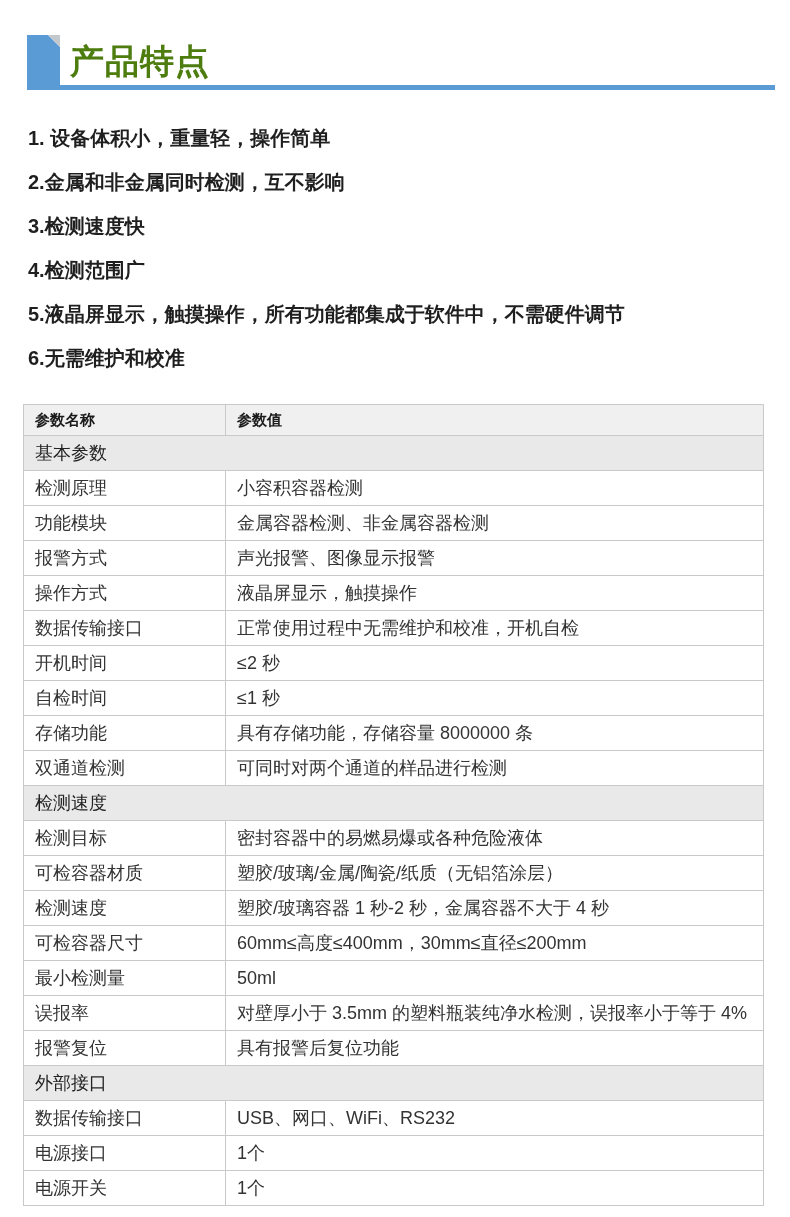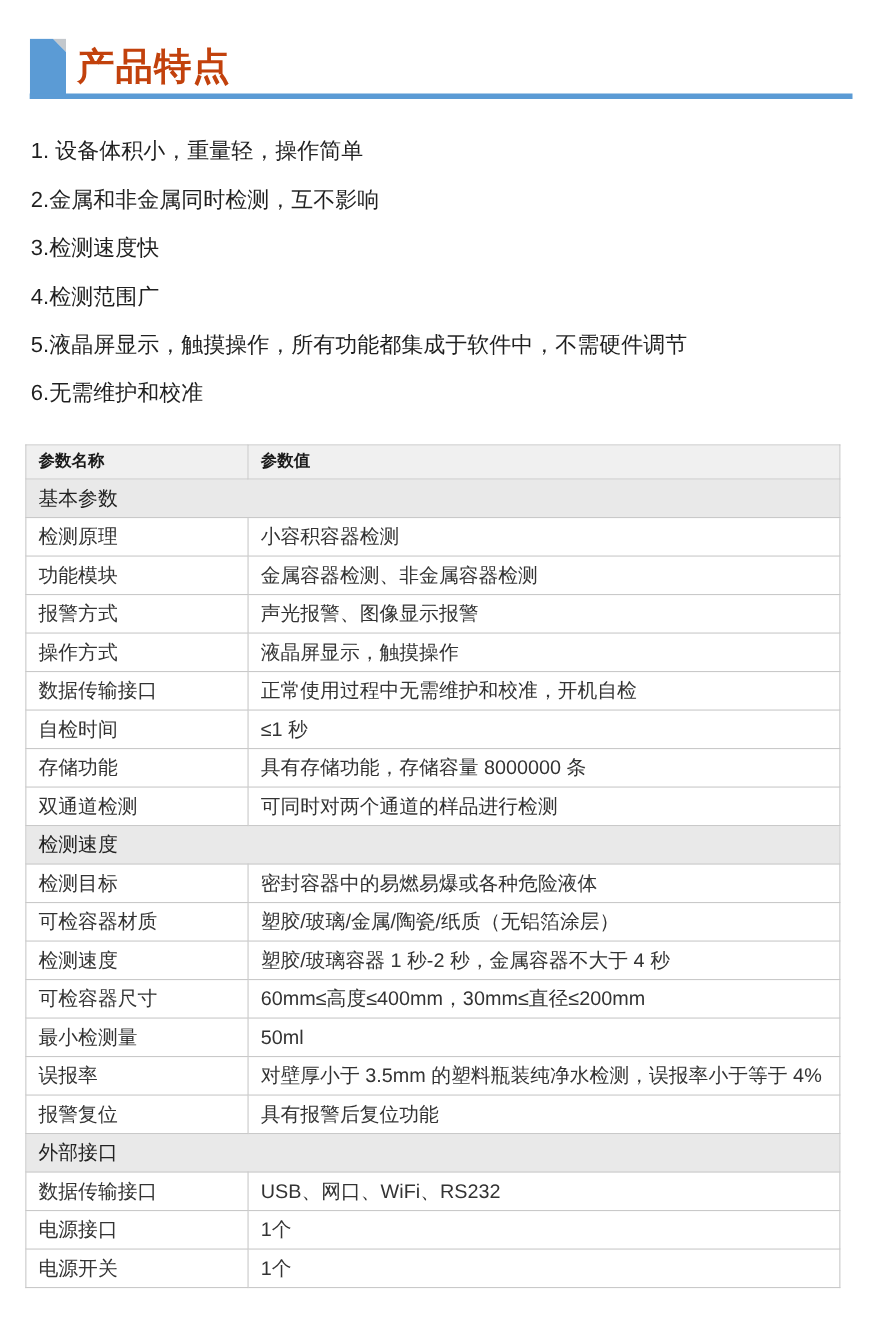--- a/index.html
+++ b/index.html
@@ -29,31 +29,32 @@
     background:var(--accent);
     clip-path:polygon(0 0,21px 0,33px 12px,33px 55px,0 55px);
   }
   .tab-icon .fold{
     position:absolute;left:21px;top:0;width:12px;height:12px;
     background:var(--fold);
     clip-path:polygon(0 0,100% 0,100% 100%);
   }
   .page-title{
     position:absolute;left:70px;top:38px;
-    font-size:34px;font-weight:bold;color:#c2410c;
+    font-size:34px;font-weight:bold;color:#4d7c0f;
     letter-spacing:1px;line-height:46px;
   }
   .header-rule{
     position:absolute;left:27px;top:85px;
     width:748px;height:5px;background:var(--accent);
   }
   
   .features{
     list-style:none;
     margin:34px 20px 0 28px;
+    font-weight:bold;
   }
   .features li{
     font-size:20px;color:var(--text);
     line-height:28px;margin-bottom:16px;
     white-space:nowrap;
   }
   
   .spec-table{
     width:741px;
     margin:32px 0 0 23px;
@@ -135,20 +136,24 @@
         </tr>
         <tr>
           <td>操作方式</td>
           <td>液晶屏显示，触摸操作</td>
         </tr>
         <tr>
           <td>数据传输接口</td>
           <td>正常使用过程中无需维护和校准，开机自检</td>
         </tr>
         <tr>
+          <td>开机时间</td>
+          <td>≤2 秒</td>
+        </tr>
+        <tr>
           <td>自检时间</td>
           <td>≤1 秒</td>
         </tr>
         <tr>
           <td>存储功能</td>
           <td>具有存储功能，存储容量 8000000 条</td>
         </tr>
         <tr>
           <td>双通道检测</td>
           <td>可同时对两个通道的样品进行检测</td>

